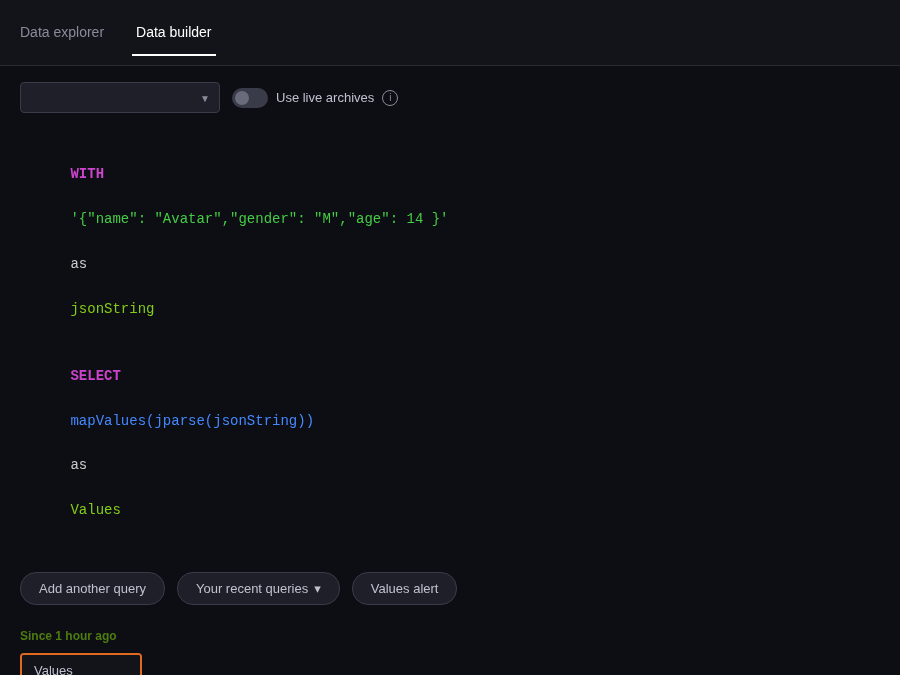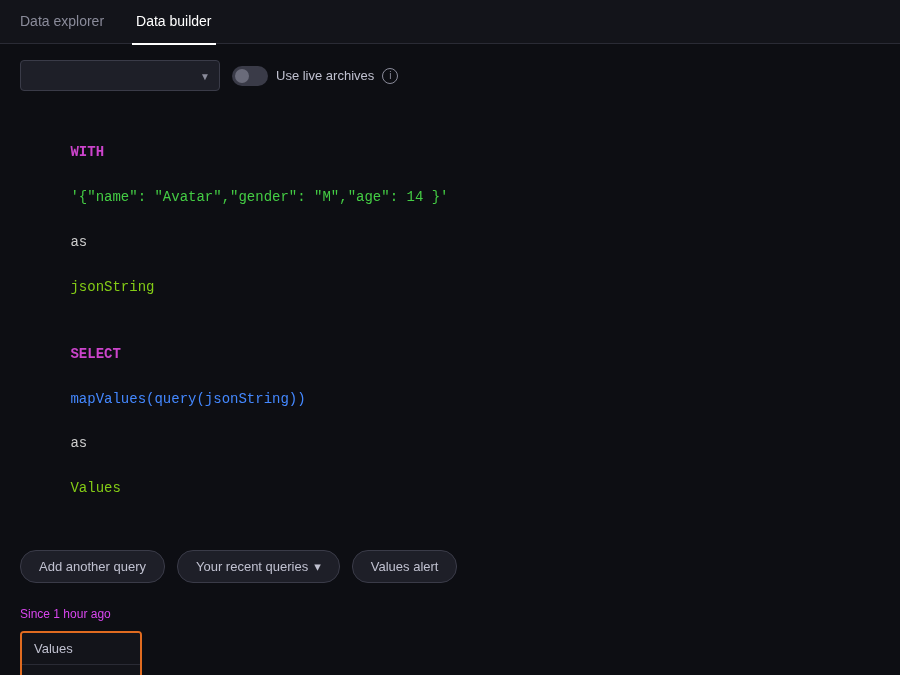--- a/index.html
+++ b/index.html
@@ -11,21 +11,21 @@
       height: 675px;
       overflow: hidden;
     }
 
     
     .tab-bar {
       display: flex;
       align-items: center;
       background: #13141a;
       border-bottom: 1px solid #2a2b35;
-      height: 44px;
+      height: 66px;
       padding: 0 16px;
       gap: 24px;
     }
     .tab-item {
       font-size: 14px;
       color: #8a8b9a;
       cursor: pointer;
       padding: 14px 4px;
       border-bottom: 2px solid transparent;
     }
@@ -153,22 +153,23 @@
       align-items: center;
       gap: 6px;
     }
 
     
     .results-section {
       margin-top: 8px;
     }
     .since-label {
       font-size: 12px;
-      color: #d946ef;
+      color: #4d7c0f;
       margin-bottom: 10px;
+      font-weight: bold;
     }
 
     
     .table-highlight-box {
       border: 2px solid #e06b20;
       border-radius: 4px;
       display: inline-block;
       overflow: hidden;
     }
     .table-highlight-inner {
@@ -223,21 +224,21 @@
       <span> </span>
       <span class="kw-string">'{"name": "Avatar","gender": "M","age": 14 }'</span>
       <span> </span>
       <span class="kw-as">as</span>
       <span> </span>
       <span class="kw-var">jsonString</span>
     </div>
     <div class="code-line">
       <span class="kw-select">SELECT</span>
       <span> </span>
-      <span class="kw-func">mapValues(query(jsonString))</span>
+      <span class="kw-func">mapValues(jparse(jsonString))</span>
       <span> </span>
       <span class="kw-as">as</span>
       <span> </span>
       <span class="kw-var">Values</span>
     </div>
   </div>
 
   <div class="action-row">
     <button class="btn">
       <span>Add another query</span>

